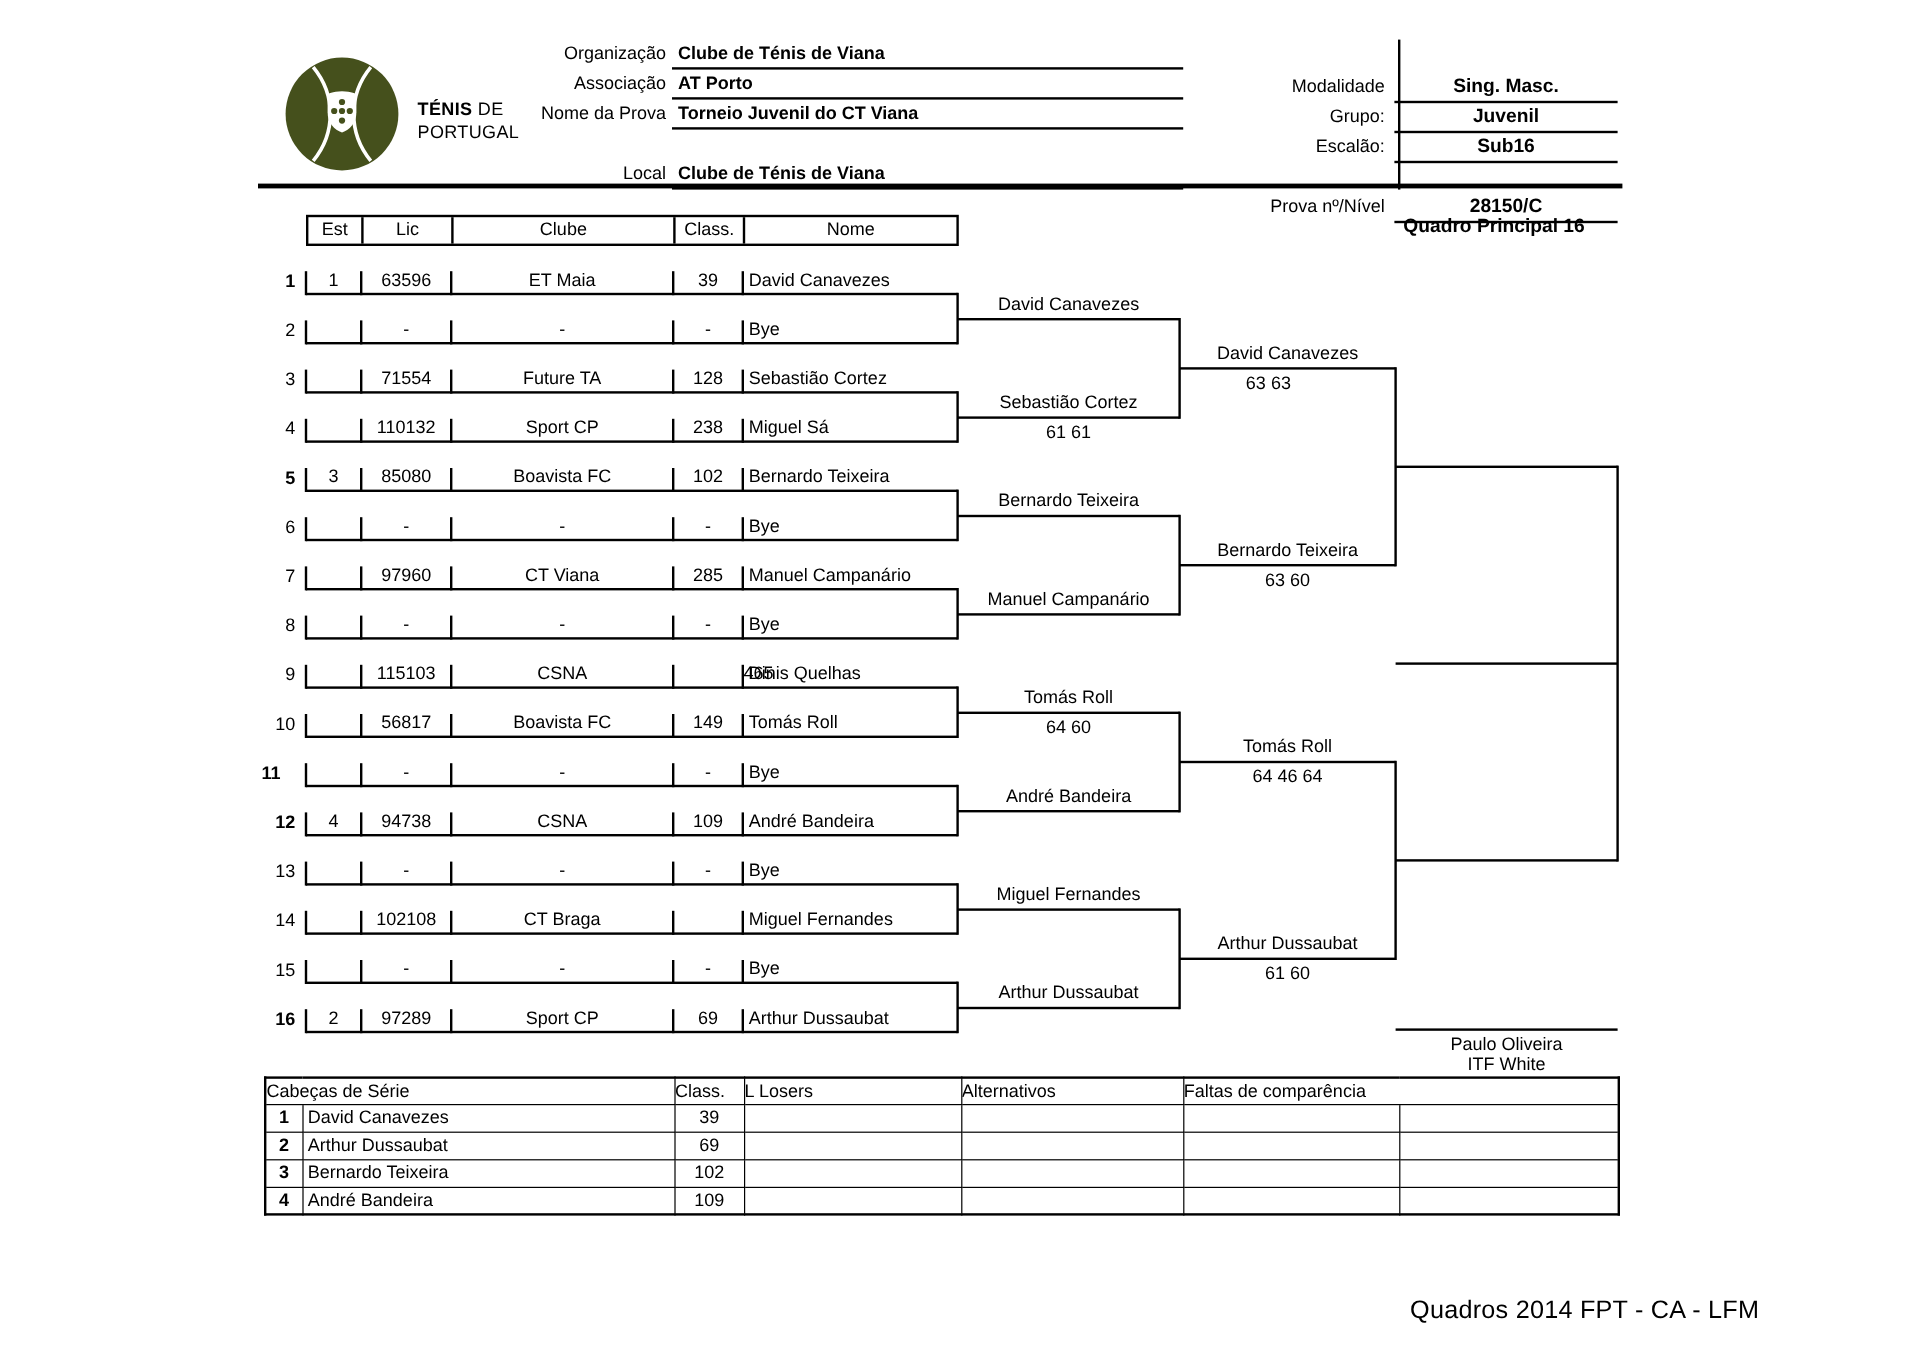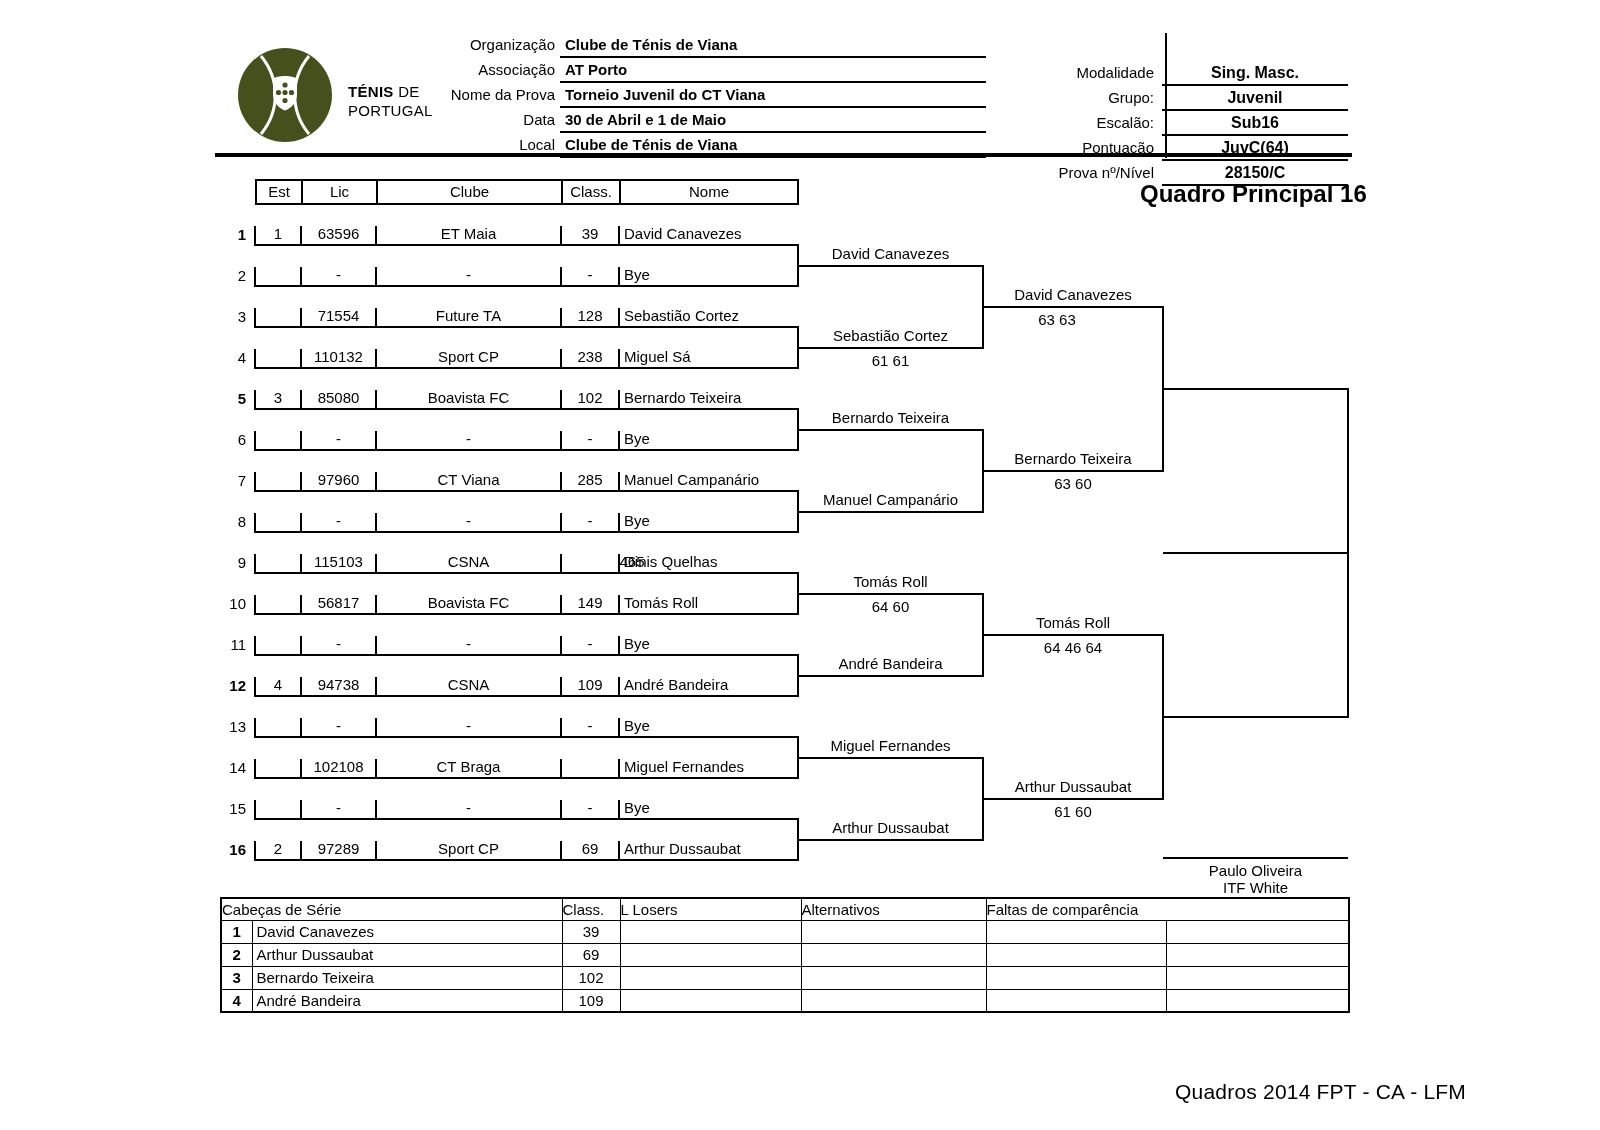--- a/index.html
+++ b/index.html
@@ -25,21 +25,21 @@
   .rlabel { width:162px; text-align:right; font-size:15px; line-height:24px; padding-right:8px; white-space:nowrap; }
   .rvalue { flex:1; border-bottom:2px solid #000; font-weight:bold; font-size:16px; line-height:23px; text-align:center; white-space:nowrap; }
 
   .dbl { position:absolute; left:215px; top:153px; width:1137px; height:3px; border-top:2px solid #000; border-bottom:2px solid #000; }
 
   
   .colhdr { position:absolute; left:255px; top:179px; width:544px; height:26px; border:2px solid #000; }
   .colhdr .vd { position:absolute; top:0; width:2px; height:100%; background:#000; }
   .colhdr .cl { position:absolute; top:0; height:22px; line-height:22px; font-size:15px; text-align:center; }
 
-  .qtitle { position:absolute; left:1140px; top:180px; width:210px; font-size:24px; font-weight:bold; text-align:center; white-space:nowrap; }
+  .qtitle { position:absolute; left:1140px; top:180px; width:210px; font-size:16px; font-weight:bold; text-align:center; white-space:nowrap; }
 
   .official { position:absolute; left:1163px; width:185px; text-align:center; font-size:15px; line-height:17px; white-space:nowrap; }
 
   
   table.seeds { position:absolute; left:220px; top:897px; border-collapse:collapse; table-layout:fixed; border:2px solid #000; }
   table.seeds th, table.seeds td { border:1px solid #000; font-size:15px; overflow:hidden; white-space:nowrap; }
   table.seeds th { height:22px; font-weight:normal; text-align:left; }
   table.seeds td { height:23px; padding:0 4px; }
   table.seeds td.num { text-align:center; font-weight:bold; padding:0; }
   table.seeds td.cls { text-align:center; }
@@ -74,44 +74,36 @@
     <div class="lvalue">Clube de Ténis de Viana</div>
   </div>
   <div class="lrow" style="top:58px">
     <div class="llabel">Associação</div>
     <div class="lvalue">AT Porto</div>
   </div>
   <div class="lrow" style="top:83px">
     <div class="llabel">Nome da Prova</div>
     <div class="lvalue">Torneio Juvenil do CT Viana</div>
   </div>
-  <div class="lrow" style="top:108px">
-    <div class="llabel">Data</div>
-    <div class="lvalue">30 de Abril e 1 de Maio</div>
-  </div>
   <div class="lrow" style="top:133px">
     <div class="llabel">Local</div>
     <div class="lvalue">Clube de Ténis de Viana</div>
   </div>
 
   <div class="rrow" style="top:33px">
     <div class="rlabel">Modalidade</div>
     <div class="rvalue">Sing. Masc.</div>
   </div>
   <div class="rrow" style="top:58px">
     <div class="rlabel">Grupo:</div>
     <div class="rvalue">Juvenil</div>
   </div>
   <div class="rrow" style="top:83px">
     <div class="rlabel">Escalão:</div>
     <div class="rvalue">Sub16</div>
-  </div>
-  <div class="rrow" style="top:108px">
-    <div class="rlabel">Pontuação</div>
-    <div class="rvalue">JuvC(64)</div>
   </div>
   <div class="rrow" style="top:133px">
     <div class="rlabel">Prova nº/Nível</div>
     <div class="rvalue">28150/C</div>
   </div>
   <div class="ln" style="left:1165px; top:33px; width:2px; height:125px"></div>
 
   <div class="dbl"></div>
 
   <div class="colhdr">
@@ -298,21 +290,21 @@
     <div class="ln" style="left: 255px; top: 613px; width: 543px; height: 2px;"></div>
     <div class="ln" style="left: 254px; top: 595px; width: 2px; height: 20px;"></div>
     <div class="ln" style="left: 300px; top: 595px; width: 2px; height: 20px;"></div>
     <div class="ln" style="left: 375px; top: 595px; width: 2px; height: 20px;"></div>
     <div class="ln" style="left: 560px; top: 595px; width: 2px; height: 20px;"></div>
     <div class="ln" style="left: 618px; top: 595px; width: 2px; height: 20px;"></div>
     <div class="btxt" style="left: 301px; top: 594px; width: 75px;">56817</div>
     <div class="btxt" style="left: 376px; top: 594px; width: 185px;">Boavista FC</div>
     <div class="btxt" style="left: 561px; top: 594px; width: 58px;">149</div>
     <div class="btxt left" style="left: 624px; top: 594px; width: 174px;">Tomás Roll</div>
-    <div class="btxt" style="left: 218px; top: 636px; width: 28px; text-align: right;">11</div>
+    <div class="btxt" style="left: 218px; top: 636px; width: 28px; text-align: left; font-weight: bold;">11</div>
     <div class="ln" style="left: 255px; top: 654px; width: 543px; height: 2px;"></div>
     <div class="ln" style="left: 254px; top: 636px; width: 2px; height: 20px;"></div>
     <div class="ln" style="left: 300px; top: 636px; width: 2px; height: 20px;"></div>
     <div class="ln" style="left: 375px; top: 636px; width: 2px; height: 20px;"></div>
     <div class="ln" style="left: 560px; top: 636px; width: 2px; height: 20px;"></div>
     <div class="ln" style="left: 618px; top: 636px; width: 2px; height: 20px;"></div>
     <div class="btxt" style="left: 301px; top: 635px; width: 75px;">-</div>
     <div class="btxt" style="left: 376px; top: 635px; width: 185px;">-</div>
     <div class="btxt" style="left: 561px; top: 635px; width: 58px;">-</div>
     <div class="btxt left" style="left: 624px; top: 635px; width: 174px;">Bye</div>

